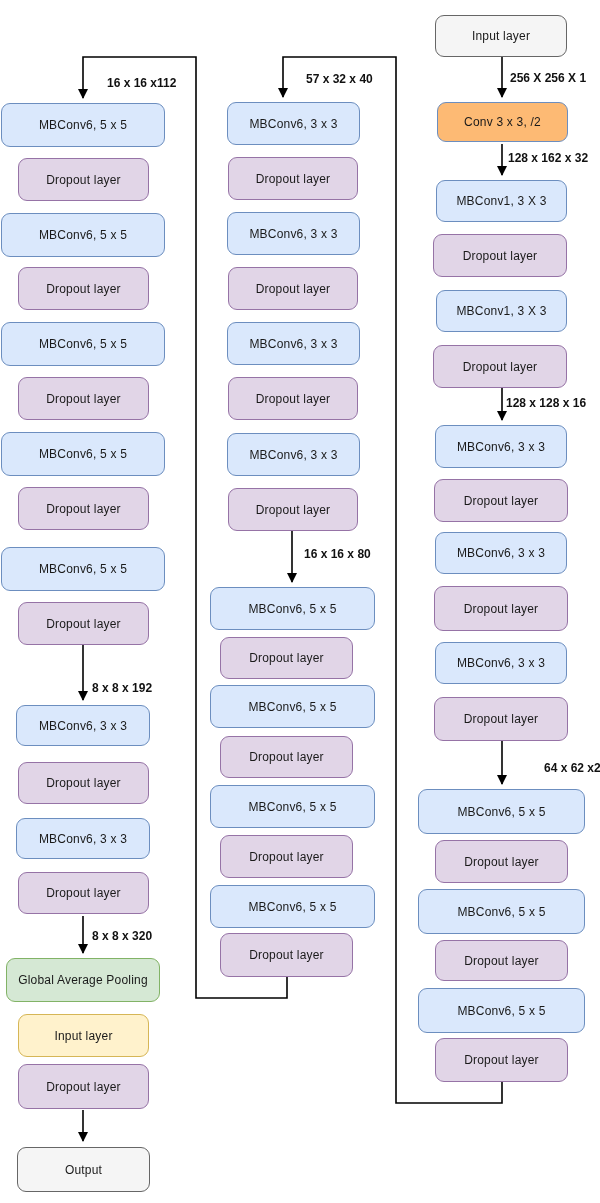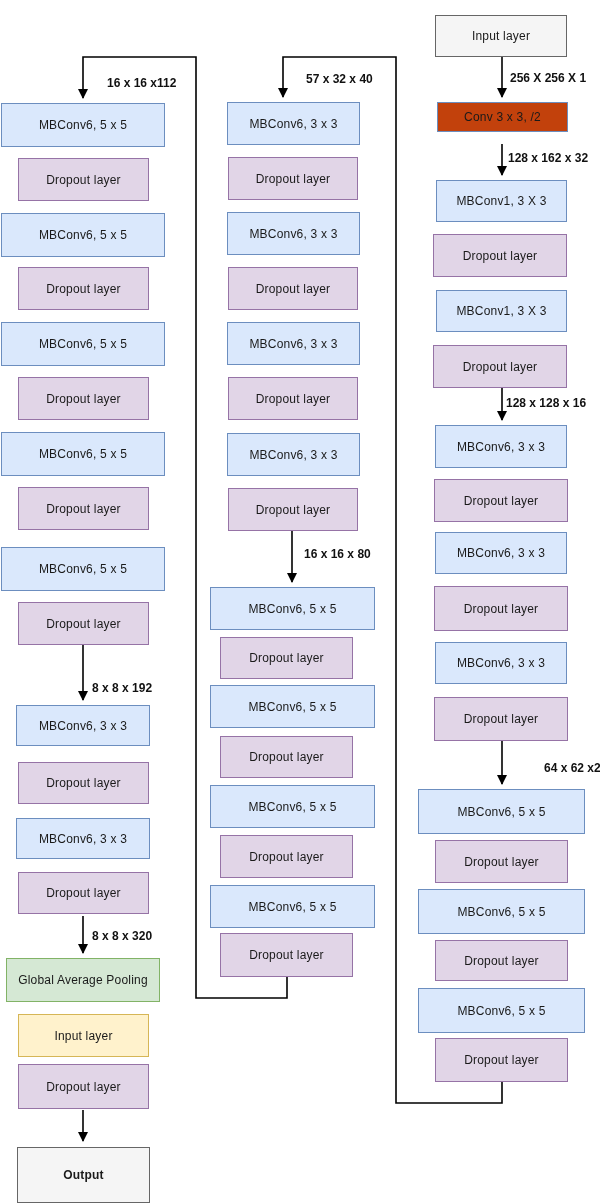--- a/index.html
+++ b/index.html
@@ -8,21 +8,21 @@
     width:600px;height:1203px;
     background:#ffffff;
     font-family:"Liberation Sans", sans-serif;
     overflow:hidden;
   }
   #connectors{position:absolute;left:0;top:0;width:600px;height:1203px;}
   .box{
     position:absolute;
     box-sizing:border-box;
     border:1.5px solid #000;
-    border-radius:0;
+    border-radius:9px;
     display:flex;align-items:center;justify-content:center;
     font-size:12px;color:#1a1a1a;
     white-space:nowrap;
     letter-spacing:.2px;
   }
   .dim{
     position:absolute;
     font-size:12px;color:#111;
     font-weight:700;
     white-space:nowrap;
@@ -72,41 +72,41 @@
   <div class="box" style="left: 18px; top: 487px; width: 131px; height: 43px; background: rgb(225, 213, 231); border-color: rgb(150, 115, 166);">Dropout layer</div>
   <div class="box" style="left: 1px; top: 547px; width: 164px; height: 44px; background: rgb(218, 232, 252); border-color: rgb(108, 142, 191);">MBConv6, 5 x 5</div>
   <div class="box" style="left: 18px; top: 602px; width: 131px; height: 43px; background: rgb(225, 213, 231); border-color: rgb(150, 115, 166);">Dropout layer</div>
   <div class="box" style="left: 16px; top: 705px; width: 134px; height: 41px; background: rgb(218, 232, 252); border-color: rgb(108, 142, 191);">MBConv6, 3 x 3</div>
   <div class="box" style="left: 18px; top: 762px; width: 131px; height: 42px; background: rgb(225, 213, 231); border-color: rgb(150, 115, 166);">Dropout layer</div>
   <div class="box" style="left: 16px; top: 818px; width: 134px; height: 41px; background: rgb(218, 232, 252); border-color: rgb(108, 142, 191);">MBConv6, 3 x 3</div>
   <div class="box" style="left: 18px; top: 872px; width: 131px; height: 42px; background: rgb(225, 213, 231); border-color: rgb(150, 115, 166);">Dropout layer</div>
   <div class="box" style="left: 6px; top: 958px; width: 154px; height: 44px; background: rgb(213, 232, 212); border-color: rgb(130, 179, 102);">Global Average Pooling</div>
   <div class="box" style="left: 18px; top: 1014px; width: 131px; height: 43px; background: rgb(255, 242, 204); border-color: rgb(214, 182, 86);">Input layer</div>
   <div class="box" style="left: 18px; top: 1064px; width: 131px; height: 45px; background: rgb(225, 213, 231); border-color: rgb(150, 115, 166);">Dropout layer</div>
-  <div class="box" style="left: 17px; top: 1147px; width: 133px; height: 56px; background: rgb(245, 245, 245); border-color: rgb(102, 102, 102); font-weight: bold;">Output</div>
+  <div class="box" style="left: 17px; top: 1147px; width: 133px; height: 45px; background: rgb(245, 245, 245); border-color: rgb(102, 102, 102);">Output</div>
 
   <div class="box" style="left: 227px; top: 102px; width: 133px; height: 43px; background: rgb(218, 232, 252); border-color: rgb(108, 142, 191);">MBConv6, 3 x 3</div>
   <div class="box" style="left: 228px; top: 157px; width: 130px; height: 43px; background: rgb(225, 213, 231); border-color: rgb(150, 115, 166);">Dropout layer</div>
   <div class="box" style="left: 227px; top: 212px; width: 133px; height: 43px; background: rgb(218, 232, 252); border-color: rgb(108, 142, 191);">MBConv6, 3 x 3</div>
   <div class="box" style="left: 228px; top: 267px; width: 130px; height: 43px; background: rgb(225, 213, 231); border-color: rgb(150, 115, 166);">Dropout layer</div>
   <div class="box" style="left: 227px; top: 322px; width: 133px; height: 43px; background: rgb(218, 232, 252); border-color: rgb(108, 142, 191);">MBConv6, 3 x 3</div>
   <div class="box" style="left: 228px; top: 377px; width: 130px; height: 43px; background: rgb(225, 213, 231); border-color: rgb(150, 115, 166);">Dropout layer</div>
   <div class="box" style="left: 227px; top: 433px; width: 133px; height: 43px; background: rgb(218, 232, 252); border-color: rgb(108, 142, 191);">MBConv6, 3 x 3</div>
   <div class="box" style="left: 228px; top: 488px; width: 130px; height: 43px; background: rgb(225, 213, 231); border-color: rgb(150, 115, 166);">Dropout layer</div>
   <div class="box" style="left: 210px; top: 587px; width: 165px; height: 43px; background: rgb(218, 232, 252); border-color: rgb(108, 142, 191);">MBConv6, 5 x 5</div>
   <div class="box" style="left: 220px; top: 637px; width: 133px; height: 42px; background: rgb(225, 213, 231); border-color: rgb(150, 115, 166);">Dropout layer</div>
   <div class="box" style="left: 210px; top: 685px; width: 165px; height: 43px; background: rgb(218, 232, 252); border-color: rgb(108, 142, 191);">MBConv6, 5 x 5</div>
   <div class="box" style="left: 220px; top: 736px; width: 133px; height: 42px; background: rgb(225, 213, 231); border-color: rgb(150, 115, 166);">Dropout layer</div>
   <div class="box" style="left: 210px; top: 785px; width: 165px; height: 43px; background: rgb(218, 232, 252); border-color: rgb(108, 142, 191);">MBConv6, 5 x 5</div>
   <div class="box" style="left: 220px; top: 835px; width: 133px; height: 43px; background: rgb(225, 213, 231); border-color: rgb(150, 115, 166);">Dropout layer</div>
   <div class="box" style="left: 210px; top: 885px; width: 165px; height: 43px; background: rgb(218, 232, 252); border-color: rgb(108, 142, 191);">MBConv6, 5 x 5</div>
   <div class="box" style="left: 220px; top: 933px; width: 133px; height: 44px; background: rgb(225, 213, 231); border-color: rgb(150, 115, 166);">Dropout layer</div>
 
   <div class="box" style="left: 435px; top: 15px; width: 132px; height: 42px; background: rgb(245, 245, 245); border-color: rgb(102, 102, 102);">Input layer</div>
-  <div class="box" style="left: 437px; top: 102px; width: 131px; height: 30px; background: #c2410c; border-color: rgb(108, 142, 191);">Conv 3 x 3, /2</div>
+  <div class="box" style="left: 437px; top: 102px; width: 131px; height: 40px; background: #fdba74; border-color: rgb(108, 142, 191);">Conv 3 x 3, /2</div>
   <div class="box" style="left: 436px; top: 180px; width: 131px; height: 42px; background: rgb(218, 232, 252); border-color: rgb(108, 142, 191);">MBConv1, 3 X 3</div>
   <div class="box" style="left: 433px; top: 234px; width: 134px; height: 43px; background: rgb(225, 213, 231); border-color: rgb(150, 115, 166);">Dropout layer</div>
   <div class="box" style="left: 436px; top: 290px; width: 131px; height: 42px; background: rgb(218, 232, 252); border-color: rgb(108, 142, 191);">MBConv1, 3 X 3</div>
   <div class="box" style="left: 433px; top: 345px; width: 134px; height: 43px; background: rgb(225, 213, 231); border-color: rgb(150, 115, 166);">Dropout layer</div>
   <div class="box" style="left: 435px; top: 425px; width: 132px; height: 43px; background: rgb(218, 232, 252); border-color: rgb(108, 142, 191);">MBConv6, 3 x 3</div>
   <div class="box" style="left: 434px; top: 479px; width: 134px; height: 43px; background: rgb(225, 213, 231); border-color: rgb(150, 115, 166);">Dropout layer</div>
   <div class="box" style="left: 435px; top: 532px; width: 132px; height: 42px; background: rgb(218, 232, 252); border-color: rgb(108, 142, 191);">MBConv6, 3 x 3</div>
   <div class="box" style="left: 434px; top: 586px; width: 134px; height: 45px; background: rgb(225, 213, 231); border-color: rgb(150, 115, 166);">Dropout layer</div>
   <div class="box" style="left: 435px; top: 642px; width: 132px; height: 42px; background: rgb(218, 232, 252); border-color: rgb(108, 142, 191);">MBConv6, 3 x 3</div>
   <div class="box" style="left: 434px; top: 697px; width: 134px; height: 44px; background: rgb(225, 213, 231); border-color: rgb(150, 115, 166);">Dropout layer</div>

